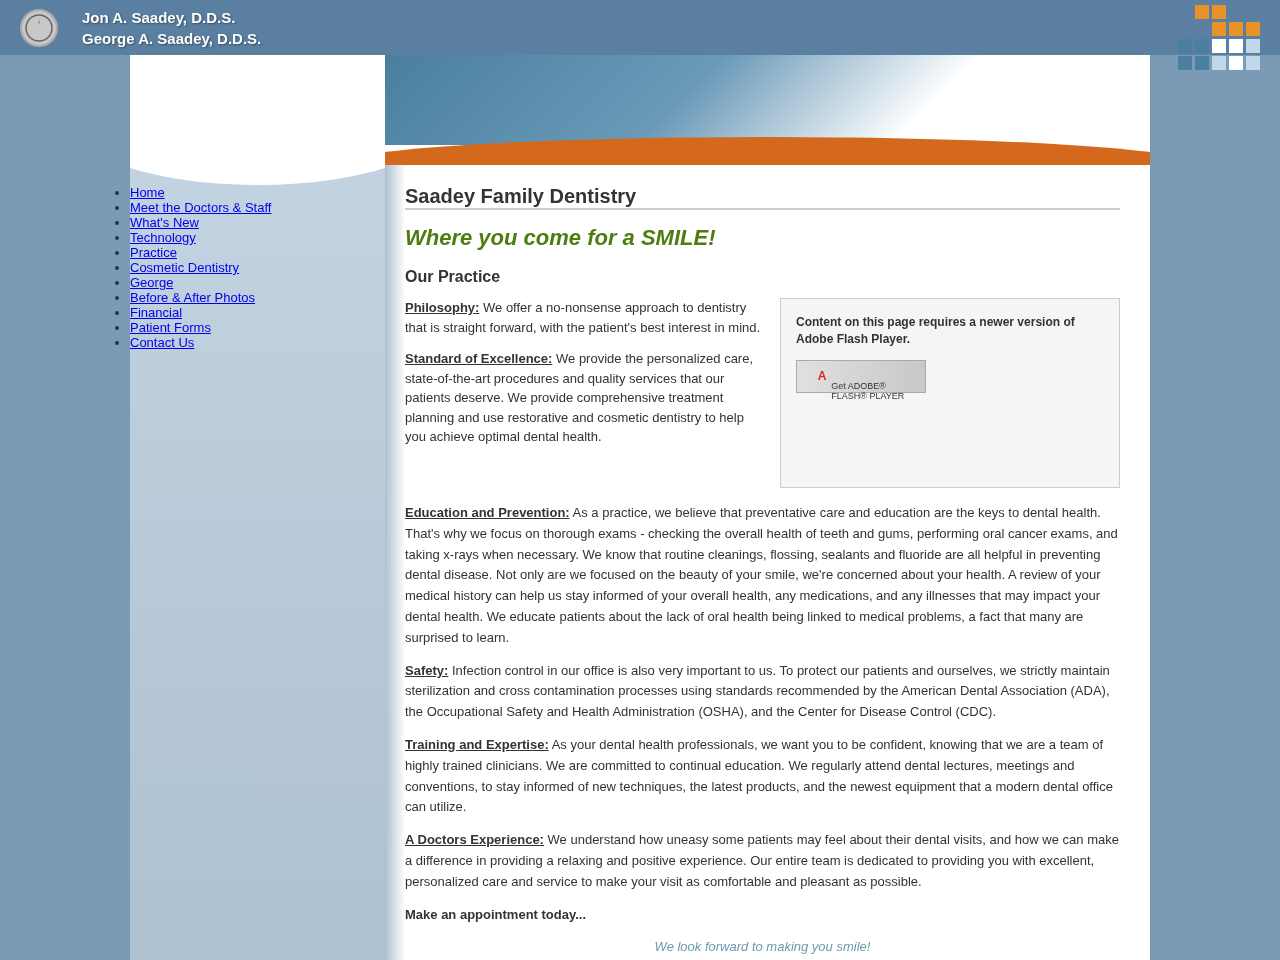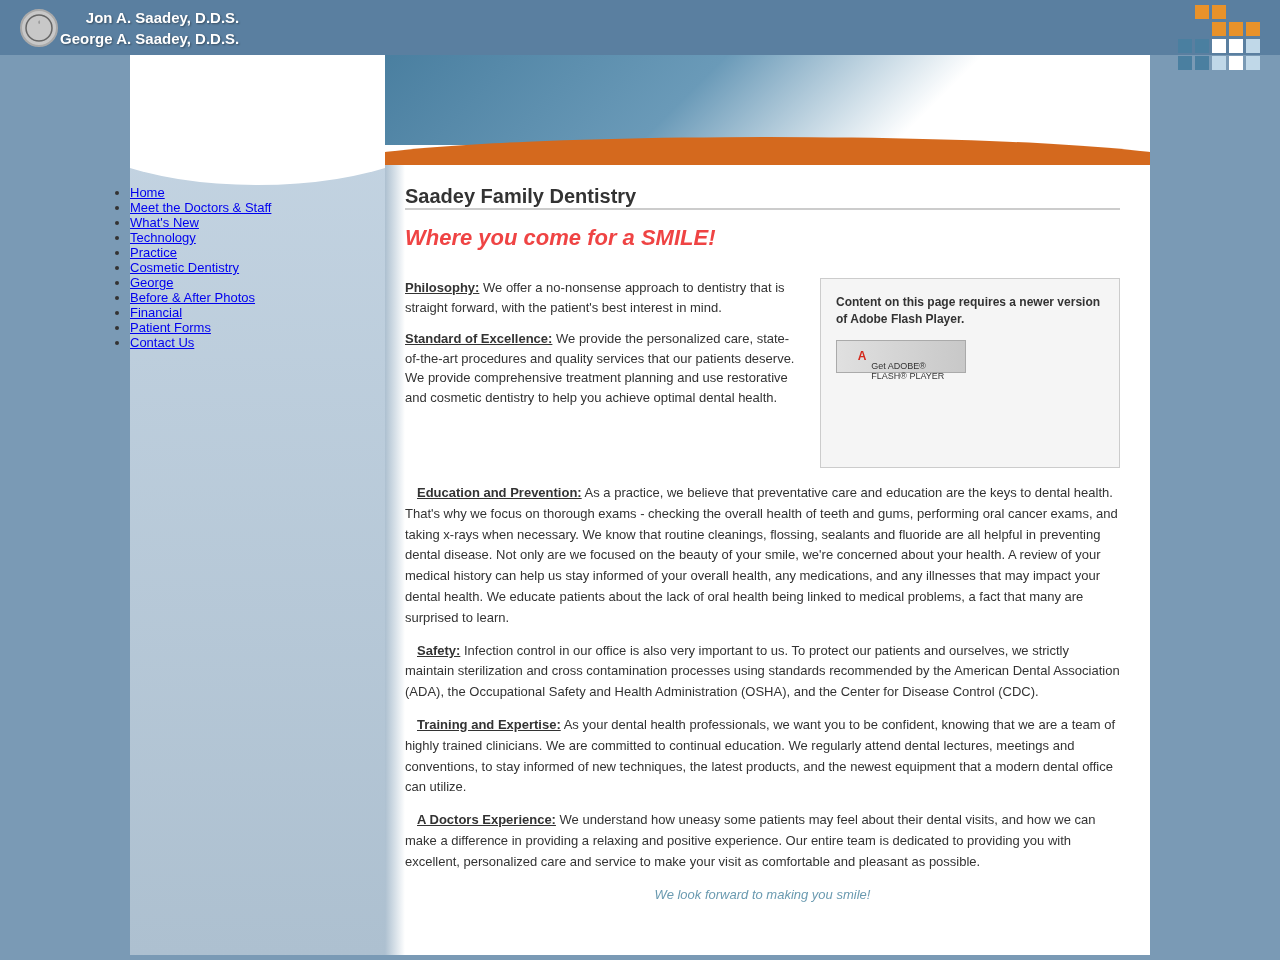--- a/index.html
+++ b/index.html
@@ -15,22 +15,21 @@
       background: #5a7fa0;
       height: 55px;
       display: flex;
       align-items: center;
       padding: 0 20px;
       position: relative;
     }
     #header-logo {
       display: flex;
       align-items: center;
-      gap: 2px;
-      text-align: right;
+      gap: 24px;
     }
     #logo-circle {
       width: 38px;
       height: 38px;
       border-radius: 50%;
       background: #c8c8c8;
       border: 2px solid #aaa;
       display: flex;
       align-items: center;
       justify-content: center;
@@ -83,40 +82,40 @@
     #page-title {
       font-size: 20px;
       font-weight: bold;
       color: #333;
       border-bottom: 2px solid #ccc;
       margin-bottom: 15px;
     }
     #tagline {
       font-size: 22px;
       font-style: italic;
-      color: #ef4444;
-      font-weight: bold;
-      margin-bottom: 27px;
+      color: #4d7c0f;
+      font-weight: bold;
+      margin-bottom: 17px;
     }
     #section-title {
       font-size: 16px;
       font-weight: bold;
       color: #333;
       margin-bottom: 12px;
     }
     #content-columns {
       display: flex;
       gap: 16px;
       margin-bottom: 15px;
     }
     #content-left {
       flex: 1;
     }
     #content-right {
-      width: 300px;
+      width: 340px;
       min-width: 280px;
     }
     #flash-placeholder {
       border: 1px solid #ccc;
       background: #f5f5f5;
       padding: 15px;
       min-height: 190px;
     }
     #flash-message {
       font-size: 12px;
@@ -158,21 +157,20 @@
       font-size: 13px;
       line-height: 1.6;
       color: #333;
     }
     #main-paragraphs p {
       margin-bottom: 12px;
     }
     .bold-underline {
       font-weight: bold;
       text-decoration: underline;
-      margin-left: 12px;
     }
 
     #make-appointment {
       font-weight: bold;
       margin-top: 8px;
       margin-bottom: 8px;
       color: #333;
     }
     #closing-line {
       font-style: italic;
@@ -292,20 +290,21 @@
     <div class="content-col">
 
       <div id="banner">
         <div style="position:absolute; top:0; left:0; right:0; bottom:20px; background: linear-gradient(135deg, #4a7fa0 0%, #6a9ab8 40%, #fff 70%); border-radius: 0 0 60% 0;"></div>
         <div id="banner-orange-bar"></div>
       </div>
 
       <div id="page-content">
         <h1 id="page-title">Saadey Family Dentistry</h1>
         <div id="tagline">Where you come for a SMILE!</div>
+        <h2 id="section-title">Our Practice</h2>
 
         <div id="content-columns">
           <div id="content-left">
             <div class="paragraph-section" id="para-philosophy">
               <span class="section-heading">Philosophy:</span><span> We offer a no-nonsense approach to dentistry that is straight forward, with the patient's best interest in mind.</span>
             </div>
             <div class="paragraph-section" id="para-excellence">
               <span class="section-heading">Standard of Excellence:</span><span> We provide the personalized care, state-of-the-art procedures and quality services that our patients deserve. We provide comprehensive treatment planning and use restorative and cosmetic dentistry to help you achieve optimal dental health.</span>
             </div>
           </div>
@@ -326,19 +325,20 @@
           </p>
           <p id="para-safety">
             <span class="bold-underline">Safety:</span><span> Infection control in our office is also very important to us. To protect our patients and ourselves, we strictly maintain sterilization and cross contamination processes using standards recommended by the American Dental Association (ADA), the Occupational Safety and Health Administration (OSHA), and the Center for Disease Control (CDC).</span>
           </p>
           <p id="para-training">
             <span class="bold-underline">Training and Expertise:</span><span> As your dental health professionals, we want you to be confident, knowing that we are a team of highly trained clinicians. We are committed to continual education. We regularly attend dental lectures, meetings and conventions, to stay informed of new techniques, the latest products, and the newest equipment that a modern dental office can utilize.</span>
           </p>
           <p id="para-experience">
             <span class="bold-underline">A Doctors Experience:</span><span> We understand how uneasy some patients may feel about their dental visits, and how we can make a difference in providing a relaxing and positive experience. Our entire team is dedicated to providing you with excellent, personalized care and service to make your visit as comfortable and pleasant as possible.</span>
           </p>
+          <p id="make-appointment" style="font-weight:bold; margin-top:10px;">Make an appointment today...</p>
           <p id="closing-line" style="font-style:italic; color:#6a9ab0; text-align:center;">We look forward to making you smile!</p>
         </div>
       </div>
     </div>
   </div>
 
 </div>
 
 </body></html>

